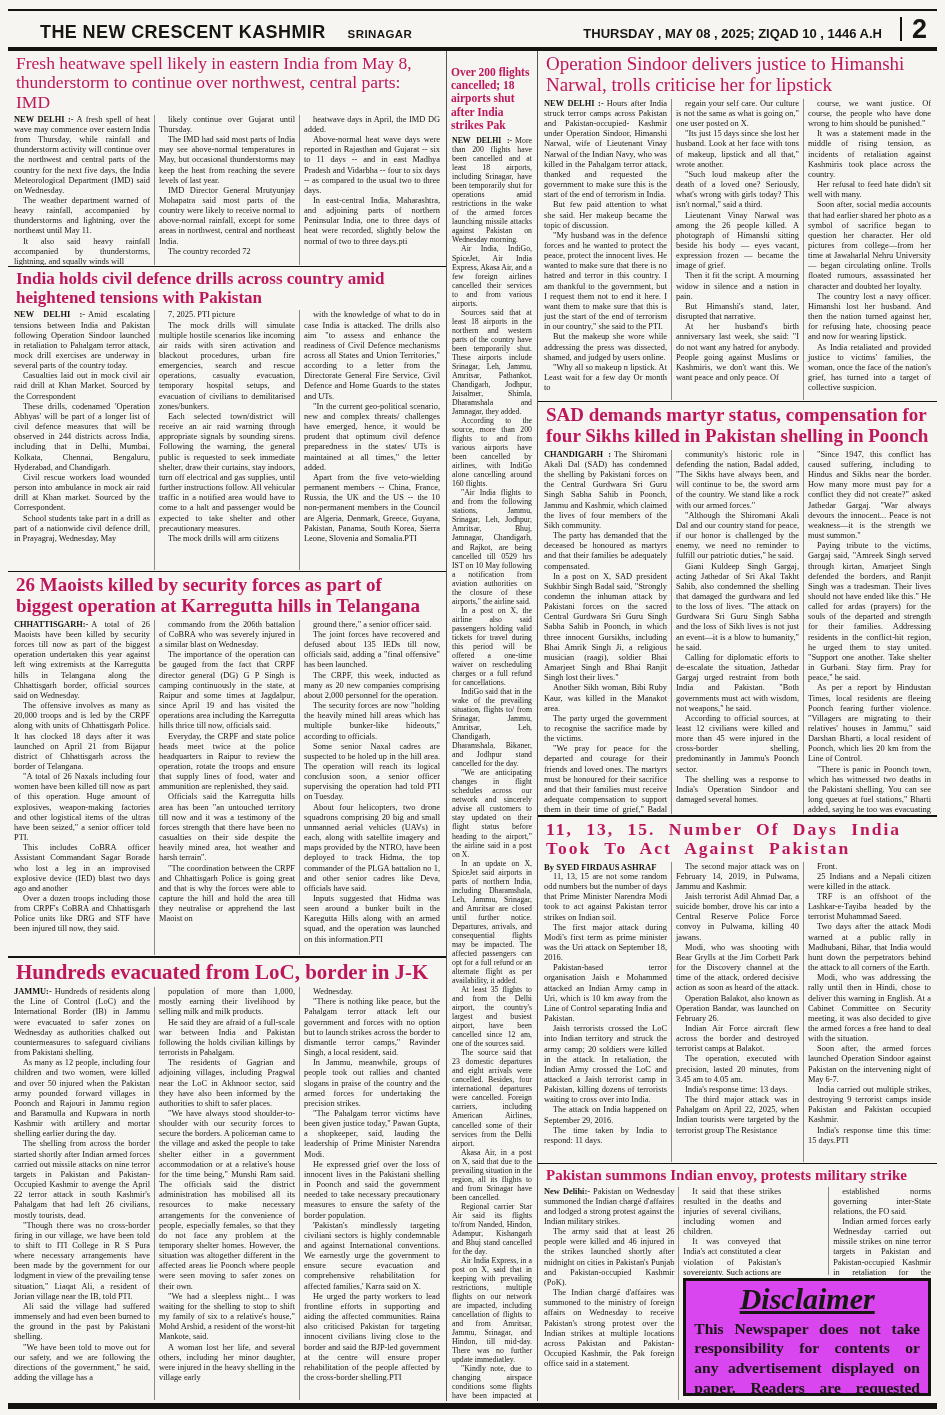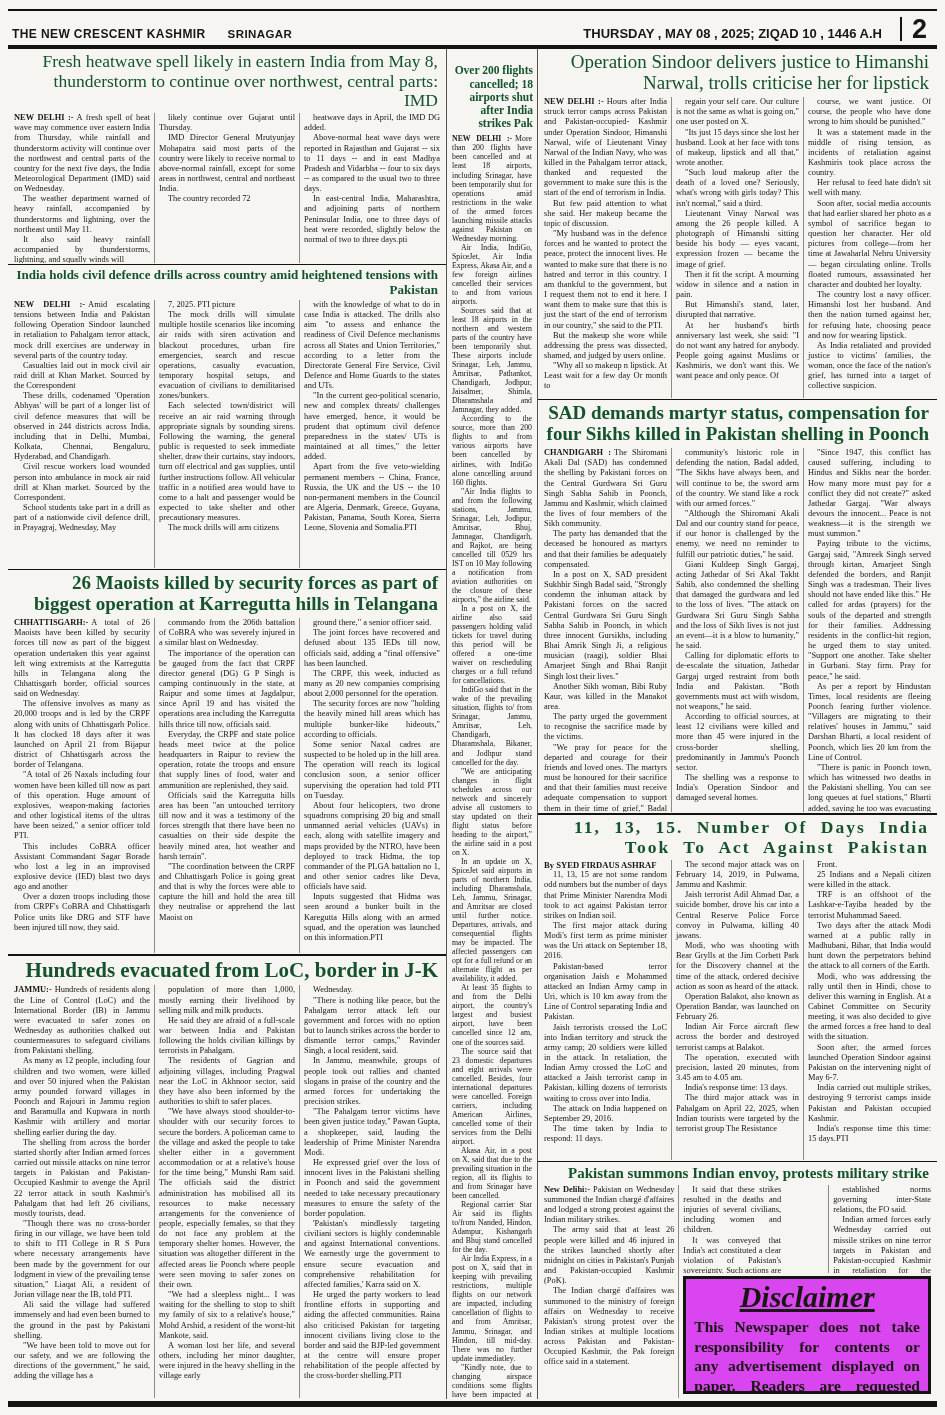--- a/index.html
+++ b/index.html
@@ -5,21 +5,21 @@
   html,body { margin:0; padding:0; background:#d8d7d3; }
   .page {
     position:relative; width:945px; height:1415px; margin:0 auto;
     background:#f6f5f1; color:#191713; box-sizing:border-box;
     font-family:"Liberation Serif", serif; overflow:hidden;
     padding:0 8px;
   }
   
   .thin-rule   { border-top:2px solid #15130f; margin-top:9px; }
   .masthead    { display:flex; align-items:baseline; padding:6px 4px 4px 4px; }
-  .paper-title { font-family:"Liberation Sans", sans-serif; font-weight:bold; font-size:12px; letter-spacing:.4px; }
+  .paper-title { font-family:"Liberation Sans", sans-serif; font-weight:bold; font-size:18px; letter-spacing:.4px;margin-left:28px; }
   .city        { font-family:"Liberation Sans", sans-serif; font-weight:bold; font-size:11.5px; margin-left:22px; letter-spacing:.4px; }
   .issue-date  { font-family:"Liberation Sans", sans-serif; font-weight:bold; font-size:13px; margin-left:auto; margin-right:18px; }
   .page-no     { font-family:"Liberation Sans", sans-serif; font-weight:bold; font-size:27px; line-height:.9;
                  border-left:2px solid #15130f; padding-left:10px; margin-right:6px; }
   .thick-rule  { border-top:4px solid #15130f; }
   .bottom-rule { border-top:6px solid #15130f; margin-top:2px; }
 
   
   .content { display:flex; height:1350px; overflow:hidden; }
   .blk-left  { width:438px; flex:0 0 auto; display:flex; flex-direction:column; }
@@ -33,23 +33,23 @@
   .rule-heavy { border-top:2.5px solid #15130f; }
   #sec-heatwave { height:215px; }
   #sec-civil    { height:305px; }
   #sec-maoists  { height:385px; }
   #sec-hundreds { height:445px; }
   #sec-sindoor  { height:350px; }
   #sec-sad      { height:414px; }
   #sec-days     { height:348px; }
   #sec-pak      { height:238px; }
 
-  .hl { text-align:right; margin:2px 6px 3px 6px; line-height:1.1; color:#14532d; }
+  .hl { text-align:left; margin:2px 6px 3px 6px; line-height:1.1; color:#be185d; }
   .hl-heatwave { font-size:17.5px; font-weight:normal; }
-  .hl-civil    { font-size:13px;  font-weight:bold; }
+  .hl-civil    { font-size:17px;  font-weight:bold; }
   .hl-maoists  { font-size:19px;  font-weight:bold; }
   .hl-hundreds { font-size:21px;  font-weight:bold; }
   .hl-flights  { font-size:11.5px; font-weight:bold; line-height:1.15; margin:1px 0 4px 0; }
   .hl-sindoor  { font-size:19px;  font-weight:normal; }
   .hl-sad      { font-size:19px;  font-weight:bold; }
   .hl-days     { font-size:17.5px; font-weight:bold; letter-spacing:2px; word-spacing:7px; }
   .hl-pak      { font-size:15px;  font-weight:bold; }
 
   .byline { font-weight:bold; font-size:8.6px; margin:0 0 2px 4px; }
 
@@ -99,20 +99,21 @@
           <div class="acol">
             <p class="para lead-para"><strong class="dl">NEW DELHI :-</strong><span>A fresh spell of heat wave may commence over eastern India from Thursday, while rainfall and thunderstorm activity will continue over the northwest and central parts of the country for the next five days, the India Meteorological Department (IMD) said on Wednesday.</span></p>
             <div>
                 <p class="para">The weather department warned of heavy rainfall, accompanied by thunderstorms and lightning, over the northeast until May 11.</p>
                 <p class="para">It also said heavy rainfall accompanied by thunderstorms, lightning, and squally winds will</p>
               </div>
           </div>
           <div class="acol">
               <div>
                 <p class="para">likely continue over Gujarat until Thursday.</p>
+                <p class="para">The IMD had said most parts of India may see above-normal temperatures in May, but occasional thunderstorms may keep the heat from reaching the severe levels of last year.</p>
                 <p class="para">IMD Director General Mrutyunjay Mohapatra said most parts of the country were likely to receive normal to above-normal rainfall, except for some areas in northwest, central and northeast India.</p>
                 <p class="para">The country recorded 72</p>
               </div>
             </div>
           <div class="acol">
               <div>
                 <p class="para">heatwave days in April, the IMD DG added.</p>
                 <p class="para">Above-normal heat wave days were reported in Rajasthan and Gujarat -- six to 11 days -- and in east Madhya Pradesh and Vidarbha -- four to six days -- as compared to the usual two to three days.</p>
                 <p class="para">In east-central India, Maharashtra, and adjoining parts of northern Peninsular India, one to three days of heat were recorded, slightly below the normal of two to three days.pti</p>
               </div>

